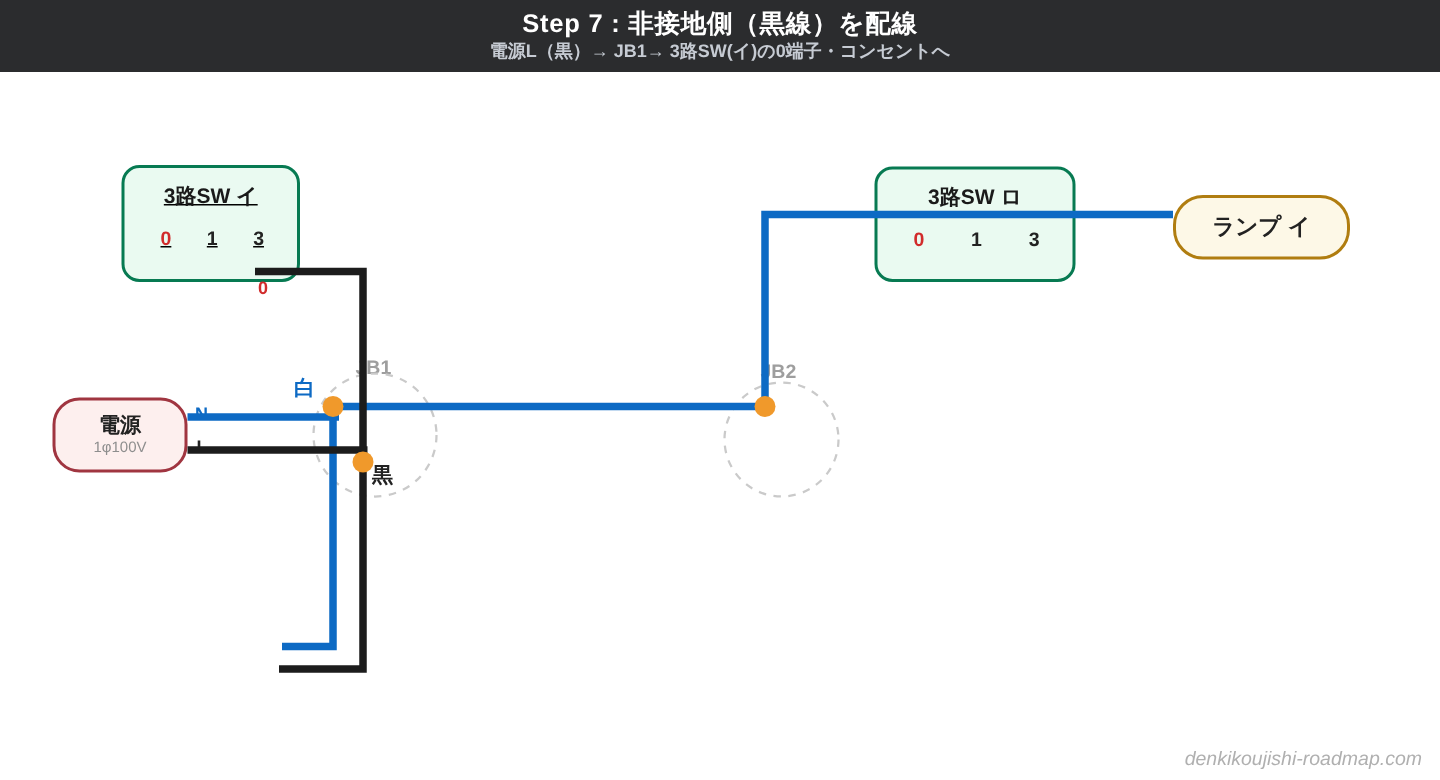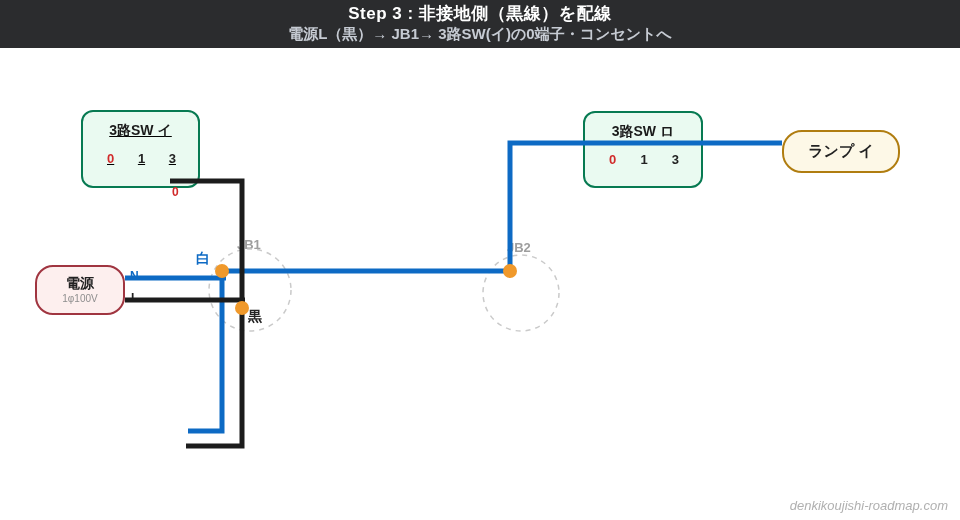--- a/index.html
+++ b/index.html
@@ -21,21 +21,21 @@
   }
   *{margin:0;padding:0;box-sizing:border-box;}
   html,body{background:#fff;}
   body{font-family:"Liberation Sans","DejaVu Sans",sans-serif;}
   .stage{position:relative;width:960px;height:520px;background:#ffffff;overflow:hidden;}
 
   
   .header{position:absolute;left:0;top:0;width:960px;height:48px;background:var(--header_bg);
           display:flex;flex-direction:column;align-items:center;justify-content:center;gap:2px;}
   .header .title{color:#ffffff;font-size:17px;font-weight:bold;letter-spacing:0.5px;line-height:1.1;}
-  .header .subtitle{color:#c6cbd3;font-size:15px;font-weight:bold;line-height:1.1;}
+  .header .subtitle{color:#c6cbd3;font-size:12px;font-weight:bold;line-height:1.1;}
 
   
   .box{position:absolute;display:flex;flex-direction:column;align-items:center;justify-content:center;}
   .box-sw{width:119px;height:78px;background:var(--sw_fill);border:2.5px solid var(--sw_border);border-radius:12px;
           justify-content:flex-start;padding-top:10px;}
   .box-sw .sw-title{font-size:14px;font-weight:bold;color:#1a1a1a;}
   .terminals{display:flex;width:100%;padding:0 22px 0 24px;justify-content:space-between;margin-top:11px;}
   .terminals span{font-size:13px;font-weight:bold;color:#222;}
   .terminals .t-red{color:var(--label_red);}
 
@@ -68,34 +68,34 @@
   .wire-white{fill:none;stroke:var(--wire_white);stroke-width:5;}
   .wire-black{fill:none;stroke:var(--wire_black);stroke-width:5;}
   .junction-dot{fill:var(--dot_orange);stroke:none;}
 </style>
 </head>
 <body>
 
 <div class="stage">
 
   <div class="header">
-    <div class="title">Step 3 : 非接地側（黒線）を配線</div>
+    <div class="title">Step 7 : 非接地側（黒線）を配線</div>
     <div class="subtitle">電源L（黒）→ JB1→ 3路SW(イ)の0端子・コンセントへ</div>
   </div>
 
   <div class="box box-sw" style="left:81px;top:110px;text-decoration:underline;">
     <div class="sw-title">3路SW イ</div>
     <div class="terminals">
       <span class="t-red">0</span>
       <span>1</span>
       <span>3</span>
     </div>
   </div>
 
-  <div class="box box-sw" style="left:583px;top:111px;width:120px;height:77px;">
+  <div class="box box-sw" style="left:583px;top:111px;width:134px;height:77px;">
     <div class="sw-title">3路SW ロ</div>
     <div class="terminals">
       <span class="t-red">0</span>
       <span>1</span>
       <span>3</span>
     </div>
   </div>
 
   <div class="box box-lamp">
     <div class="lamp-label">ランプ イ</div>

